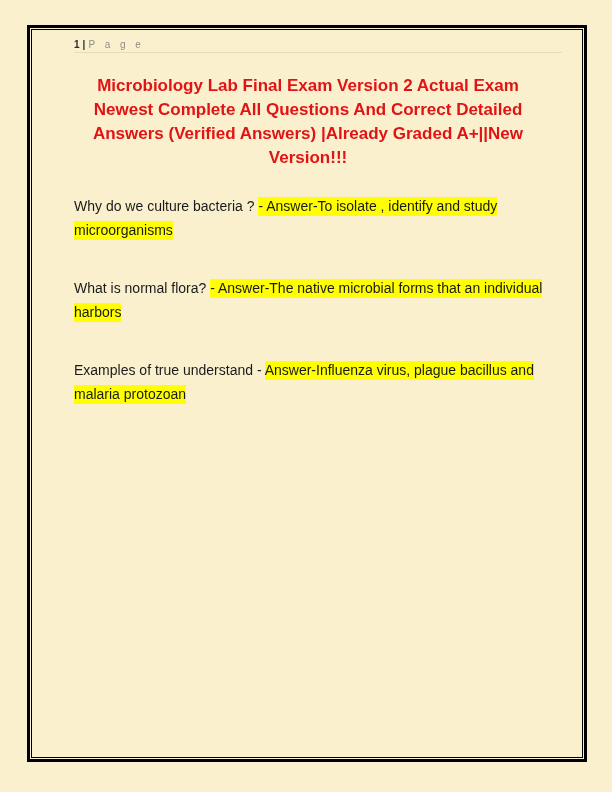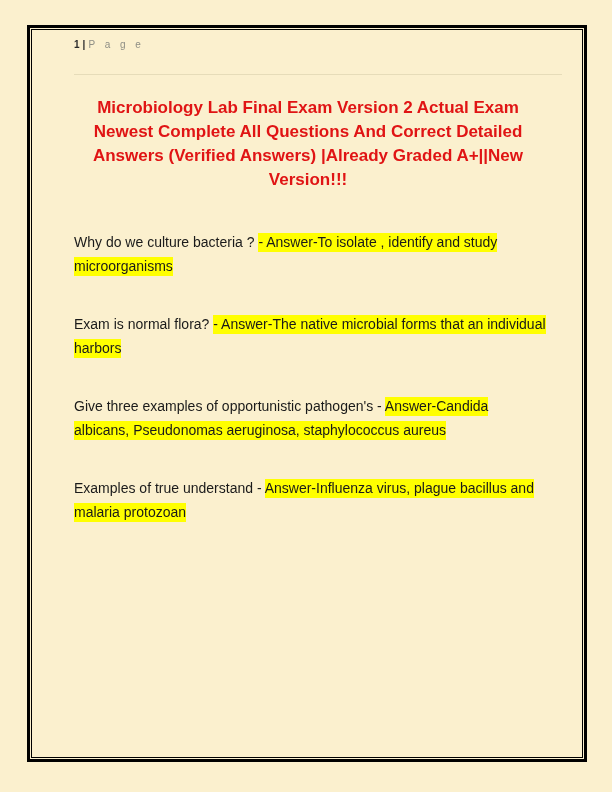--- a/index.html
+++ b/index.html
@@ -26,21 +26,21 @@
     inset: 1px;
     border: 1px solid #000000;
     overflow: hidden;
   }
   .content {
     padding: 9px 40px 0 42px;
   }
   .header {
     font-size: 10px;
     color: #2e2e2e;
-    padding-bottom: 24px;
+    padding-bottom: 2px;
     border-bottom: 1px solid #E6DCB9;
     margin-right: -20px;
     margin-bottom: 21px;
   }
   .header .page-num {
     font-weight: bold;
     color: #2b2b2b;
   }
   .header .sep {
     font-weight: bold;
@@ -50,21 +50,21 @@
   .header .page-word {
     color: #8E8E85;
     letter-spacing: 3.5px;
   }
   .doc-title {
     color: #E01414;
     font-weight: bold;
     font-size: 17px;
     line-height: 24px;
     text-align: center;
-    margin: 0 2px 38px 2px;
+    margin: 0 2px 24px 2px;
   }
   .qa {
     width: 473px;
     font-size: 14px;
     line-height: 24px;
     color: #1A1A1A;
     margin-bottom: 34px;
   }
   .qa mark {
     background: #FFFF00;
@@ -82,22 +82,21 @@
 
         <div class="header">
           <span class="page-num">1</span><span class="sep">|</span><span class="page-word">P a g e</span>
         </div>
 
         <h1 class="doc-title">Microbiology Lab Final Exam Version 2 Actual Exam Newest Complete All Questions And Correct Detailed Answers (Verified Answers) |Already Graded A+||New Version!!!</h1>
 
         <p class="qa"><span>Why do we culture bacteria ? </span><mark>- Answer-To isolate , identify and study microorganisms</mark></p>
 
 
-        <p class="qa"><span>Exam is normal flora? </span><mark>- Answer-The native microbial forms that an individual harbors</mark></p>
+        <p class="qa"><span>What is normal flora? </span><mark>- Answer-The native microbial forms that an individual harbors</mark></p>
 
-        <p class="qa"><span>Give three examples of opportunistic pathogen's - </span><mark>Answer-Candida albicans, Pseudonomas aeruginosa, staphylococcus aureus</mark></p>
 
         <p class="qa"><span>Examples of true understand - </span><mark>Answer-Influenza virus, plague bacillus and malaria protozoan</mark></p>
 
       </div>
     </div>
   </div>
 </div>
 
 </body></html>

